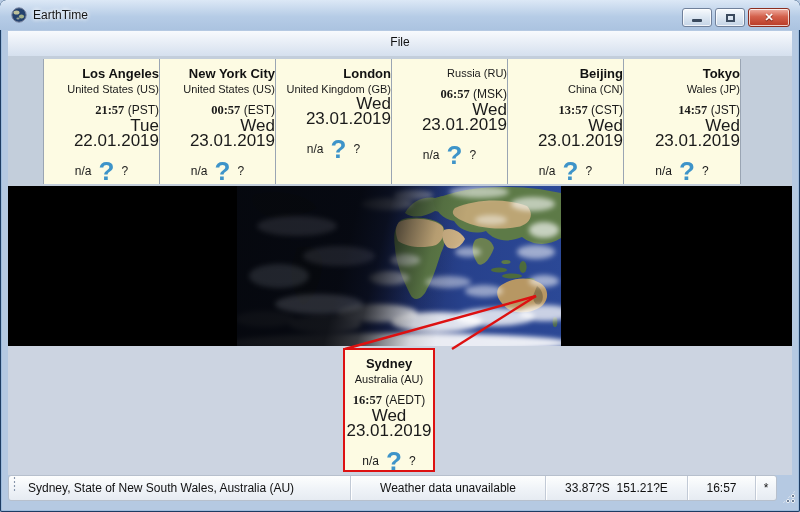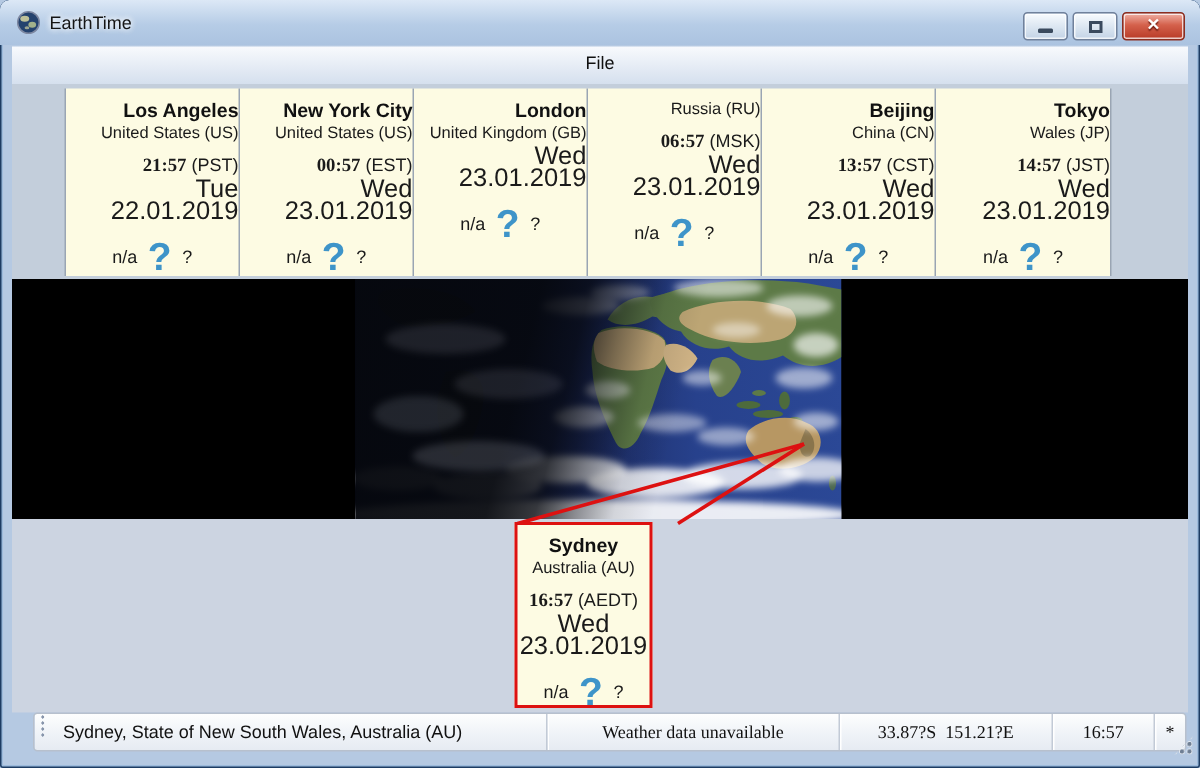--- a/index.html
+++ b/index.html
@@ -57,26 +57,26 @@
 
   
   .lower-area{position:absolute;left:8px;right:8px;top:346px;height:129px;background:#ccd4e1;}
 
   
   .callout-svg{position:absolute;left:0;top:0;width:800px;height:512px;pointer-events:none;z-index:5;}
   .popup{position:absolute;left:343px;top:348px;width:92px;height:124px;z-index:6;
     background:#fdfbe3;border:2px solid #dd1111;box-sizing:border-box;text-align:center;padding-top:6px;}
 
   
-  .statusbar{position:absolute;left:22px;top:475px;width:769px;height:26px;z-index:4;
+  .statusbar{position:absolute;left:8px;top:475px;width:769px;height:26px;z-index:4;
     background:linear-gradient(#fdfefe,#eef2f7 60%,#e6ebf2);
     border:1px solid #b7c0cd;border-radius:3px;box-sizing:border-box;
     display:flex;font-size:12px;color:#111;}
   .sb-sec{height:100%;display:flex;align-items:center;box-sizing:border-box;}
-  .sb-sec.sep{border-left:1px solid #c2cad6;box-shadow:inset 1px 0 0 #ffffff;font-family:Liberation Serif, serif;}
+  .sb-sec.sep{border-left:1px solid #c2cad6;box-shadow:inset 1px 0 0 #ffffff;}
   .sb-loc{width:327px;padding-left:5px;}
   .sb-weather{width:195px;justify-content:center;}
   .sb-coords{width:142px;justify-content:center;white-space:pre;}
   .sb-time{width:68px;justify-content:center;}
   .sb-star{flex:1;justify-content:center;}
   .resize-grip{position:absolute;right:4px;bottom:8px;width:14px;height:14px;z-index:7;
     background-image:radial-gradient(circle at 2px 2px,#6f7f94 1.3px,rgba(255,255,255,.8) 1.6px,transparent 2.2px);
     background-size:5px 5px;background-position:bottom right;
     clip-path:polygon(100% 0,100% 100%,0 100%);}
 </style>

